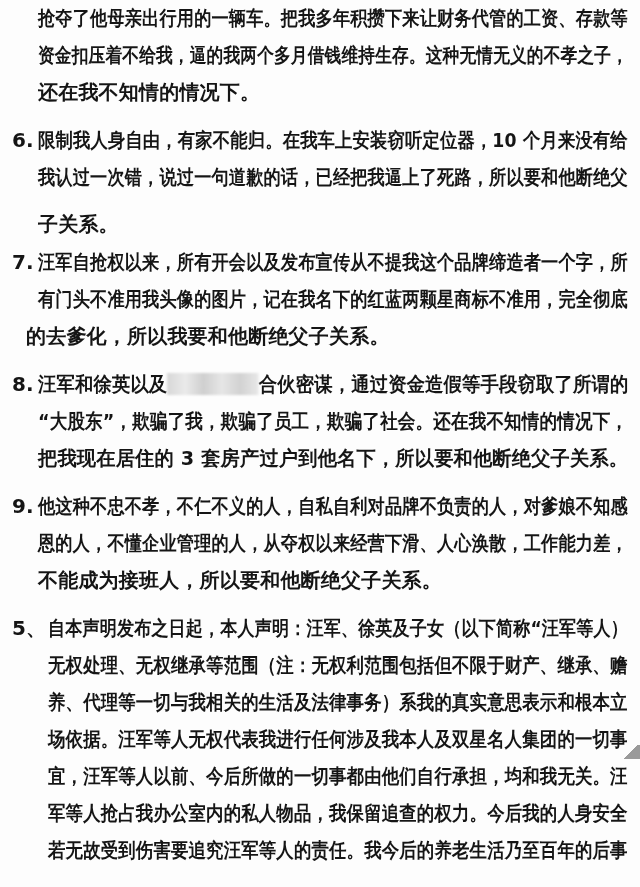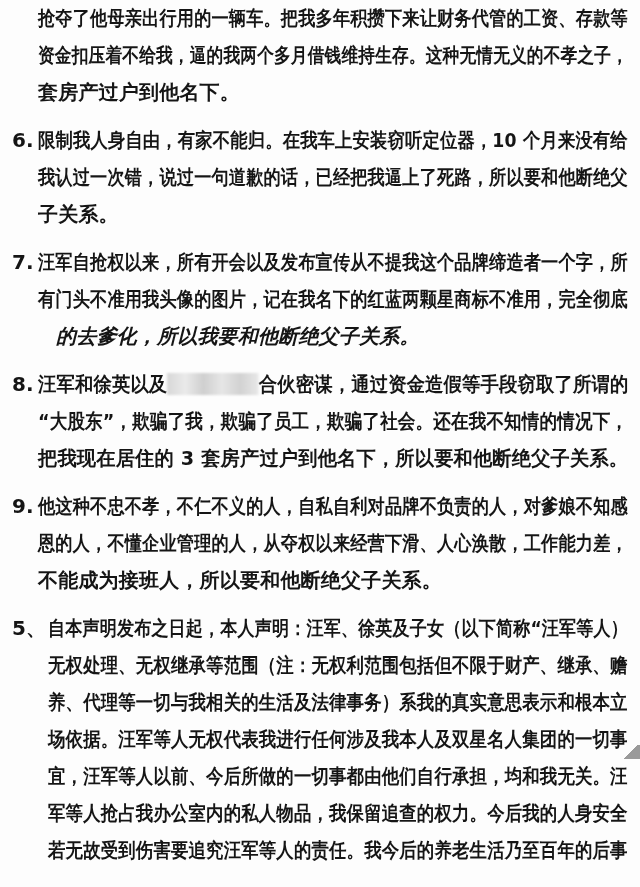--- a/index.html
+++ b/index.html
@@ -28,35 +28,35 @@
   }
 </style>
 </head>
 <body>
 
 <div class="page">
 
   <div class="para">
     <div class="line" style="left: 38px; top: 6px; transform-origin: left top; transform: scaleX(0.858806);">抢夺了他母亲出行用的一辆车。把我多年积攒下来让财务代管的工资、存款等</div>
     <div class="line" style="left: 38px; top: 43px; transform-origin: left top; transform: scaleX(0.834512);">资金扣压着不给我，逼的我两个多月借钱维持生存。这种无情无义的不孝之子，</div>
-    <div class="line" style="left:38px; top:80px;">套房产过户到他名下。</div>
+    <div class="line" style="left:38px; top:80px;">还在我不知情的情况下。</div>
   </div>
 
   <div class="para">
     <div class="num" style="left:12px; top:128px;">6.</div>
     <div class="line" style="left: 38px; top: 128px; transform-origin: left top; transform: scaleX(0.865103);">限制我人身自由，有家不能归。在我车上安装窃听定位器，10 个月来没有给</div>
     <div class="line" style="left: 38px; top: 165px; transform-origin: left top; transform: scaleX(0.858806);">我认过一次错，说过一句道歉的话，已经把我逼上了死路，所以要和他断绝父</div>
-    <div class="line" style="left:38px; top:202px;">子关系。</div>
+    <div class="line" style="left:38px; top:212px;">子关系。</div>
   </div>
 
   <div class="para">
     <div class="num" style="left:12px; top:250px;">7.</div>
     <div class="line" style="left: 38px; top: 250px; transform-origin: left top; transform: scaleX(0.858806);">汪军自抢权以来，所有开会以及发布宣传从不提我这个品牌缔造者一个字，所</div>
     <div class="line" style="left: 38px; top: 287px; transform-origin: left top; transform: scaleX(0.858806);">有门头不准用我头像的图片，记在我名下的红蓝两颗星商标不准用，完全彻底</div>
-    <div class="line" style="left:56px; top:324px;font-style:italic;">的去爹化，所以我要和他断绝父子关系。</div>
+    <div class="line" style="left:26px; top:324px;">的去爹化，所以我要和他断绝父子关系。</div>
   </div>
 
   <div class="para">
     <div class="num" style="left:12px; top:372px;">8.</div>
     <div class="line" style="left: 38px; top: 372px; transform-origin: left top; transform: scaleX(0.914729);">
       <span>汪军和徐英以及</span><span class="redact"></span><span>合伙密谋，通过资金造假等手段窃取了所谓的</span>
     </div>
     <div class="line" style="left: 38px; top: 409px; transform-origin: left top; transform: scaleX(0.876672);">“大股东”，欺骗了我，欺骗了员工，欺骗了社会。还在我不知情的情况下，</div>
     <div class="line" style="left: 38px; top: 446px; transform-origin: left top; transform: scaleX(0.960912);">把我现在居住的 3 套房产过户到他名下，所以要和他断绝父子关系。</div>
   </div>

